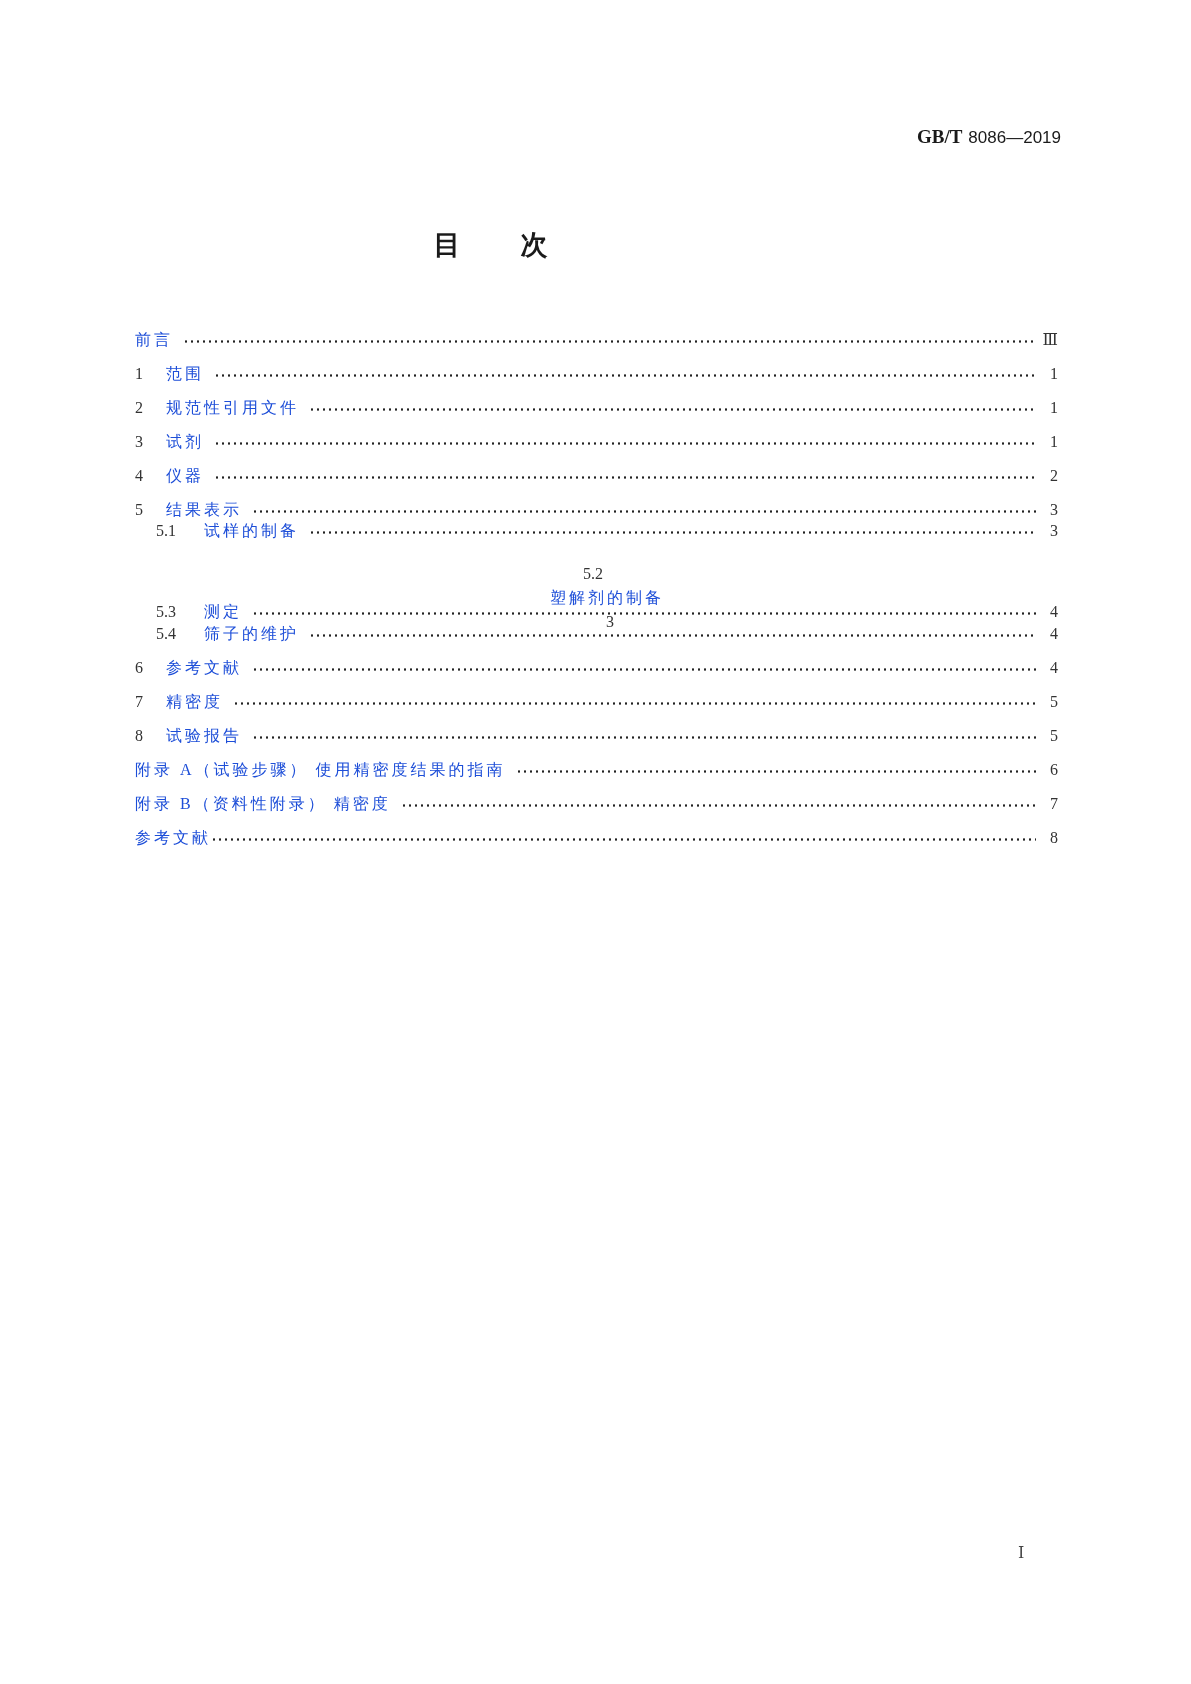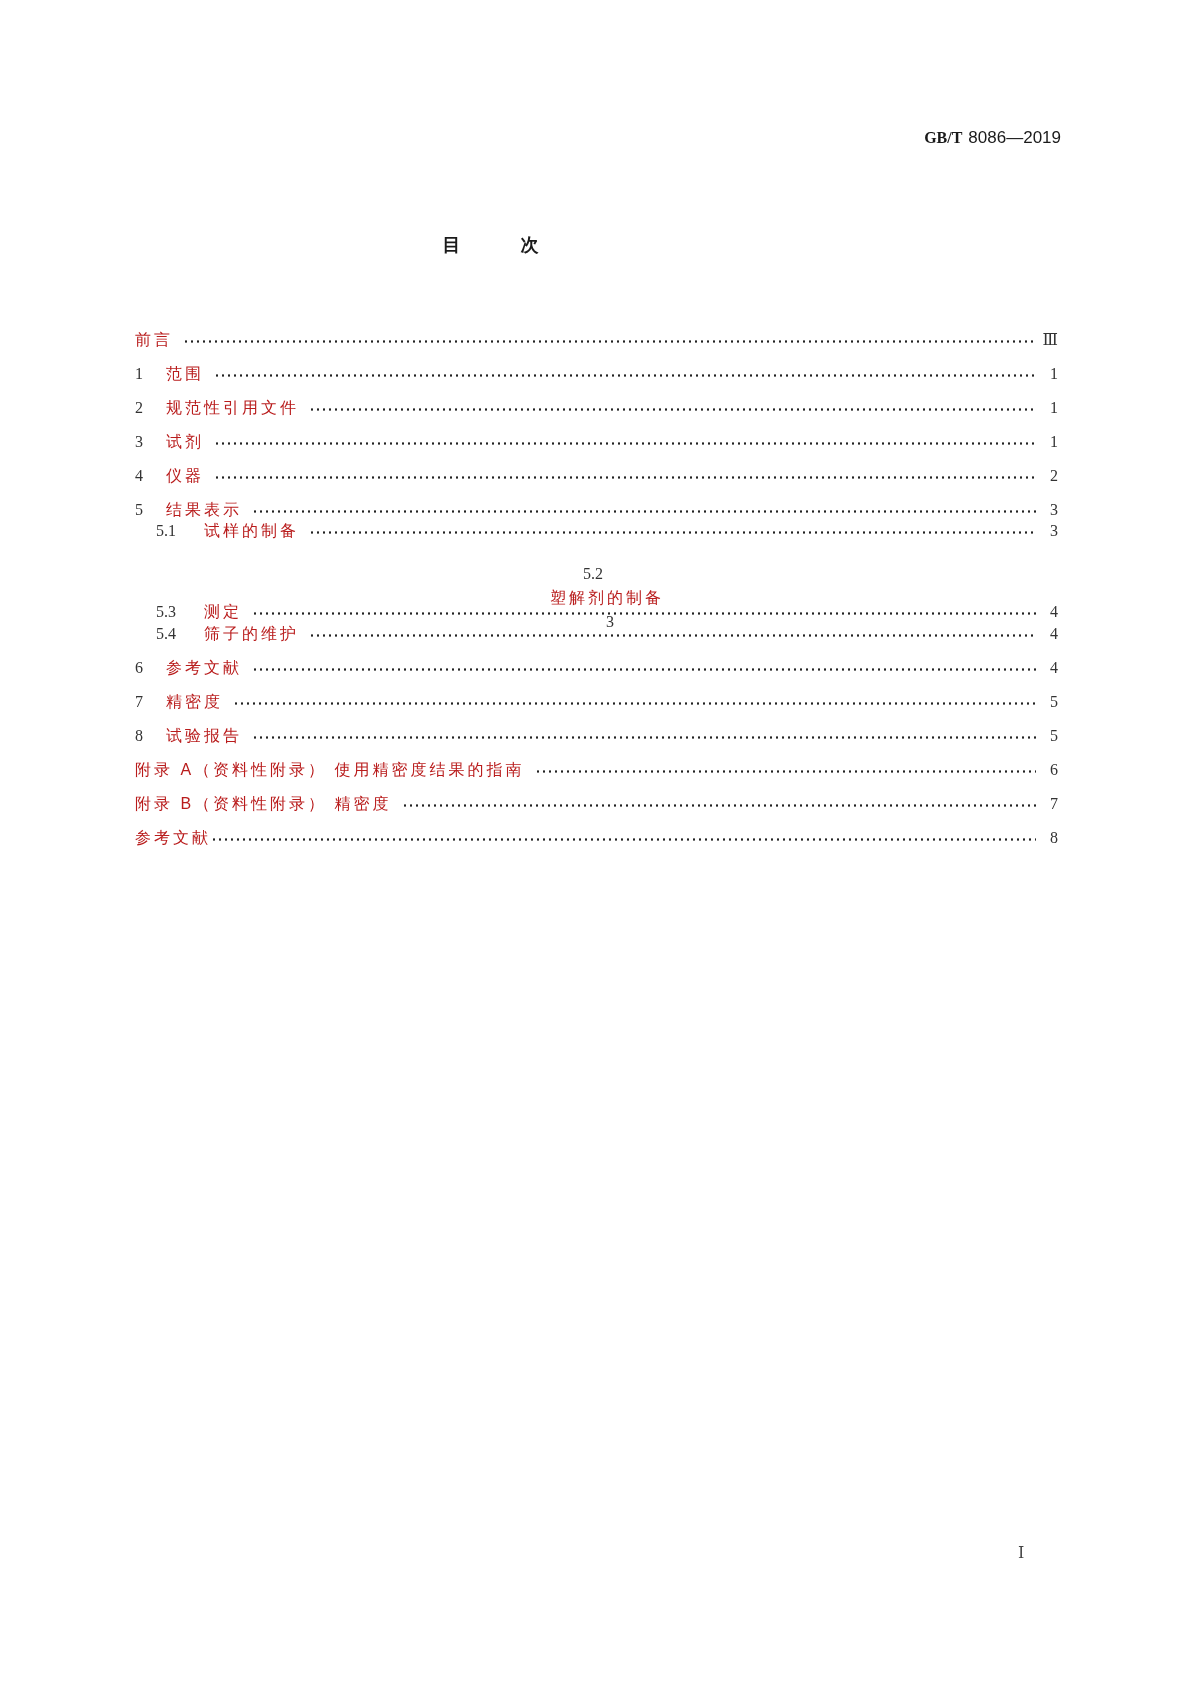--- a/index.html
+++ b/index.html
@@ -19,36 +19,36 @@
       position: absolute;
       top: 126px;
       right: 130px;
       font-size: 17px;
       line-height: 22px;
       white-space: nowrap;
     }
     .std-code .prefix {
       font-family: "Liberation Serif", "DejaVu Serif", serif;
       font-weight: bold;
-      font-size: 16px;
+      font-size: 19px;
     }
     .std-code .number {
       font-family: "Liberation Sans", "DejaVu Sans", sans-serif;
       margin-left: 6px;
       font-size: 17px;
     }
     .toc-title {
       position: absolute;
       top: 228px;
       left: 0;
       width: 981px;
       text-align: center;
       font-family: "DejaVu Sans", "Liberation Sans", sans-serif;
       font-weight: bold;
-      font-size: 18px;
+      font-size: 27px;
       line-height: 34px;
       letter-spacing: 0;
     }
     .toc-title span.ch1 { margin-right: 60px; }
     .toc {
       position: absolute;
       left: 135px;
       top: 328px;
       width: 923px;
     }
@@ -66,24 +66,24 @@
     .toc-row.sub { left: 21px; width: 902px; }
     .toc-num {
       display: inline-block;
       font-family: "Liberation Serif", "DejaVu Serif", serif;
       font-size: 16px;
       color: #333;
     }
     .toc-row .toc-num { width: 31px; }
     .toc-row.sub .toc-num { width: 48px; }
     .toc-label {
-      font-family: Liberation Sans, sans-serif;
+      font-family: Liberation Serif, serif;
       font-size: 16px;
       letter-spacing: 3px;
-      color: #b91c1c;
+      color: #1d4ed8;
     }
     .toc-leader {
       flex: 1;
       height: 24px;
       margin: 0 8px 0 10px;
       overflow: hidden;
       position: relative;
     }
     .toc-leader::before {
       content: "";
@@ -211,21 +211,21 @@
   </div>
 
   <div class="toc-row" style="top:396px;">
     <span class="toc-num">8</span>
     <span class="toc-label">试验报告</span>
     <span class="toc-leader"></span>
     <span class="toc-page">5</span>
   </div>
 
   <div class="toc-row" style="top:430px;">
-    <span class="toc-label">附录 A（资料性附录）  使用精密度结果的指南</span>
+    <span class="toc-label">附录 A（试验步骤）  使用精密度结果的指南</span>
     <span class="toc-leader"></span>
     <span class="toc-page">6</span>
   </div>
 
   <div class="toc-row" style="top:464px;justify-content:flex-end;">
     <span class="toc-label">附录 B（资料性附录）  精密度</span>
     <span class="toc-leader"></span>
     <span class="toc-page">7</span>
   </div>
 

